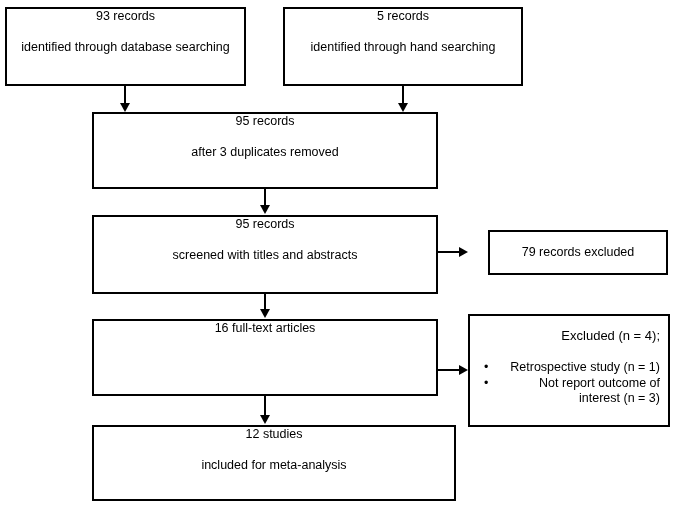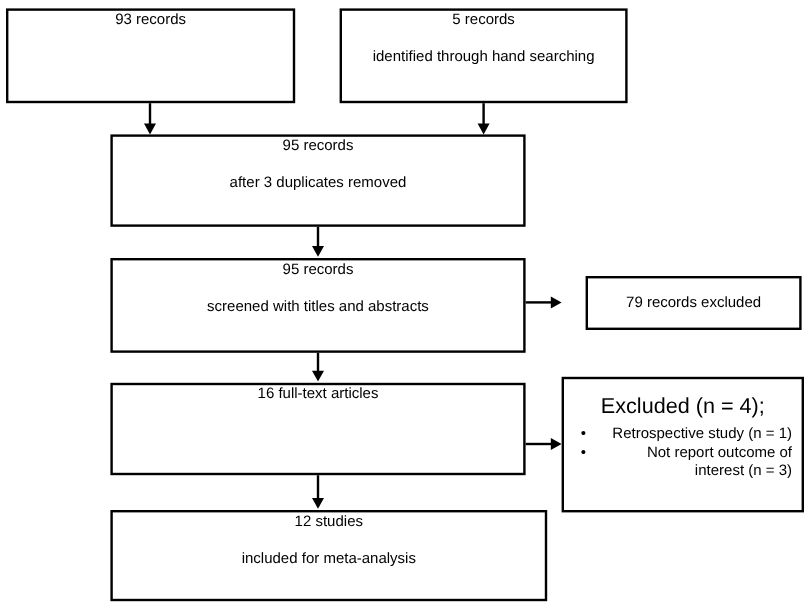--- a/index.html
+++ b/index.html
@@ -52,23 +52,23 @@
   }
   #box-excl-screen .line { font-size: 12.5px; }
 
   #box-excl-full {
     left: 468px; top: 314px; width: 202px; height: 113px;
     align-items: stretch;
     justify-content: flex-start;
     padding: 12px 8px 8px 8px;
   }
   #box-excl-full .excl-title {
-    font-size: 18px;
-    text-align: center;
-    margin-bottom: 5px;
+    font-size: 13px;
+    text-align: right;
+    margin-bottom: 17px;
     white-space: nowrap;
   }
   #box-excl-full ul {
     list-style: none;
     margin: 0;
     padding: 0 0 0 4px;
   }
   #box-excl-full li {
     font-size: 12.5px;
     line-height: 1.25;
@@ -112,20 +112,21 @@
     border-left: 9px solid #000000;
   }
 </style>
 </head>
 <body>
 
 <div id="diagram">
 
   <div class="box" id="box-db">
     <div class="line l1">93 records</div>
+    <div class="line l2">identified  through database searching</div>
   </div>
 
   <div class="box" id="box-hand">
     <div class="line l1">5 records</div>
     <div class="line l2">identified  through hand searching</div>
   </div>
 
   <div class="vline" style="left:124px; top:86px; height:19px;"></div>
   <div class="arrow-down" style="left:120px; top:103px;"></div>
 

